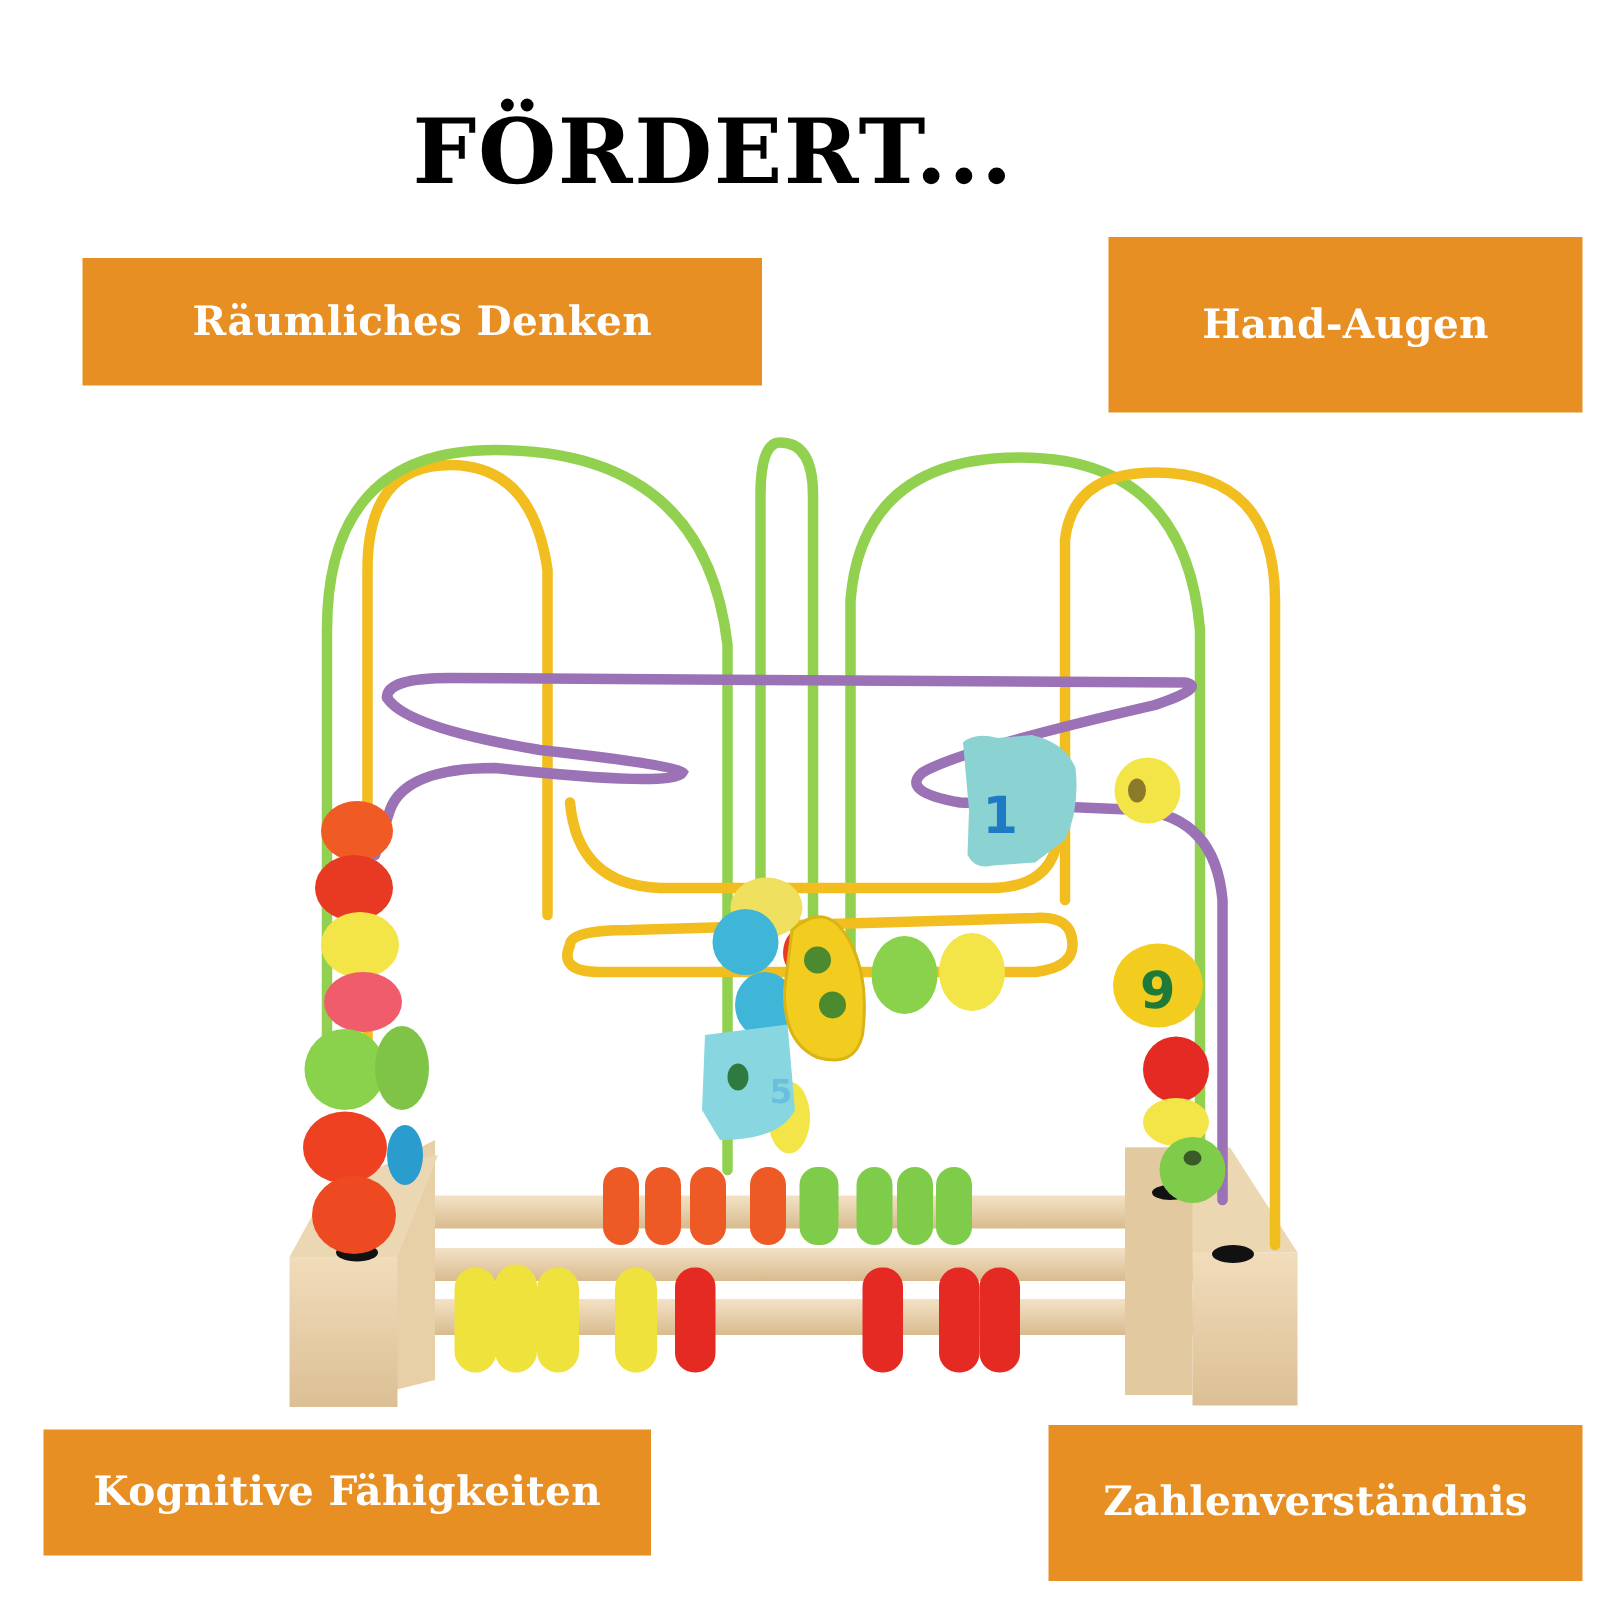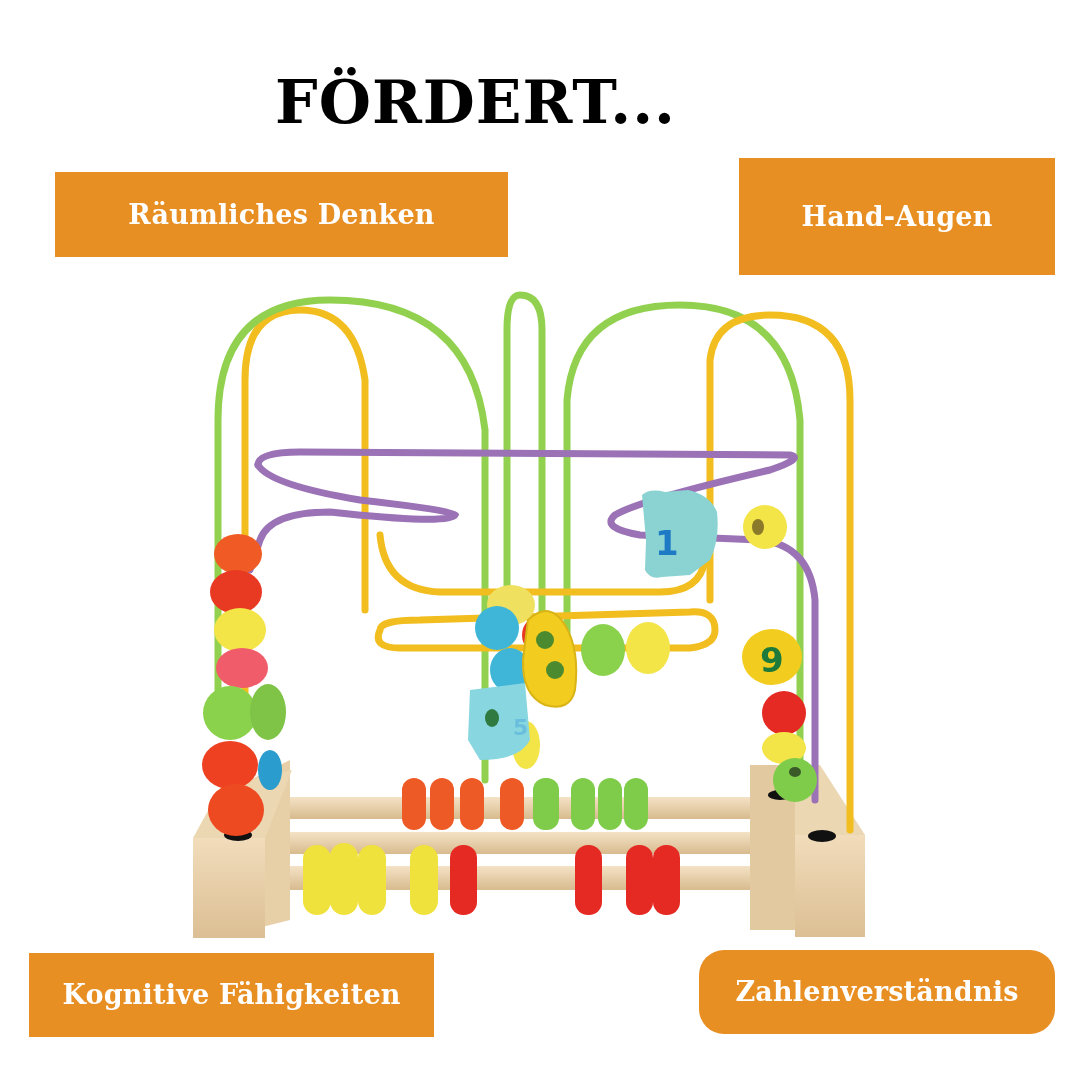--- a/index.html
+++ b/index.html
@@ -40,21 +40,21 @@
     align-items: center;
     justify-content: center;
     text-align: center;
     box-sizing: border-box;
     letter-spacing: 0.2px;
   }
   .badge span { display: block; }
   #badge-tl { left: 55px;  top: 172px; width: 453px; height: 85px; }
   #badge-tr { left: 739px; top: 158px; width: 316px; height: 117px; flex-direction: column; line-height: 46px; }
   #badge-bl { left: 29px;  top: 925px; width: 405px; height: 84px; margin-top: 28px; }
-  #badge-br { left: 699px; top: 950px; width: 356px; height: 84px; border-radius: 25px; }
+  #badge-br { left: 699px; top: 950px; width: 356px; height: 104px; }
   .toy {
     position: absolute;
     left: 180px;
     top: 280px;
     width: 720px;
     height: 670px;
   }
 </style>
 </head>
 <body>

